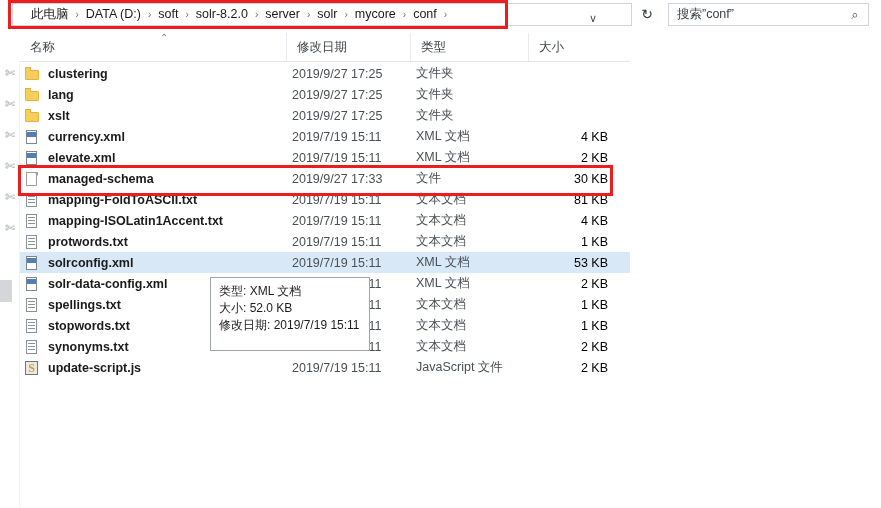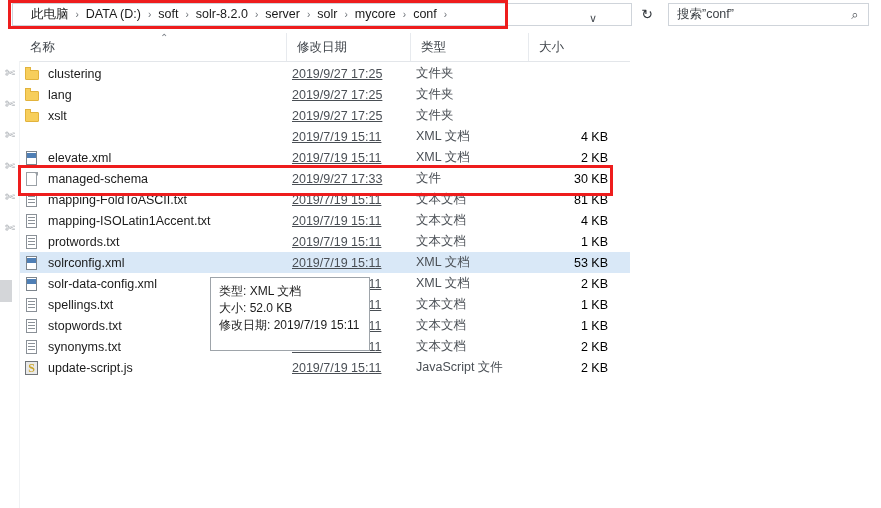--- a/index.html
+++ b/index.html
@@ -169,41 +169,41 @@
     display: flex;
     align-items: center;
     height: 21px;
   }
   .cell-date {
     position: absolute;
     left: 272px; width: 122px;
     font-size: 12.5px;
     color: #4a4f55;
     white-space: nowrap;
-    text-decoration: underline;
   }
   .cell-type {
     position: absolute;
     left: 396px; width: 112px;
     font-size: 12.5px;
     color: #4a4f55;
     white-space: nowrap;
   }
   .cell-size {
     position: absolute;
     left: 500px; width: 88px;
     font-size: 12.5px;
     color: #000000;
     text-align: right;
     white-space: nowrap;
   }
   .file-name-text {
     font-size: 12.5px;
     color: #1b1b1b;
     white-space: nowrap;
+    font-weight: bold;
   }
 
   
   .ficon {
     width: 16px; height: 16px;
     margin-left: 4px; margin-right: 8px;
     position: relative;
     flex: none;
   }
   
@@ -412,20 +412,24 @@
     <div class="cell-name">
       <span class="ficon icon-folder"></span>
       <span class="file-name-text">xslt</span>
     </div>
     <div class="cell-date">2019/9/27 17:25</div>
     <div class="cell-type">文件夹</div>
     <div class="cell-size"></div>
   </div>
 
   <div class="file-row">
+    <div class="cell-name">
+      <span class="ficon icon-xml"></span>
+      <span class="file-name-text">currency.xml</span>
+    </div>
     <div class="cell-date">2019/7/19 15:11</div>
     <div class="cell-type">XML 文档</div>
     <div class="cell-size">4 KB</div>
   </div>
 
   <div class="file-row">
     <div class="cell-name">
       <span class="ficon icon-xml"></span>
       <span class="file-name-text">elevate.xml</span>
     </div>

